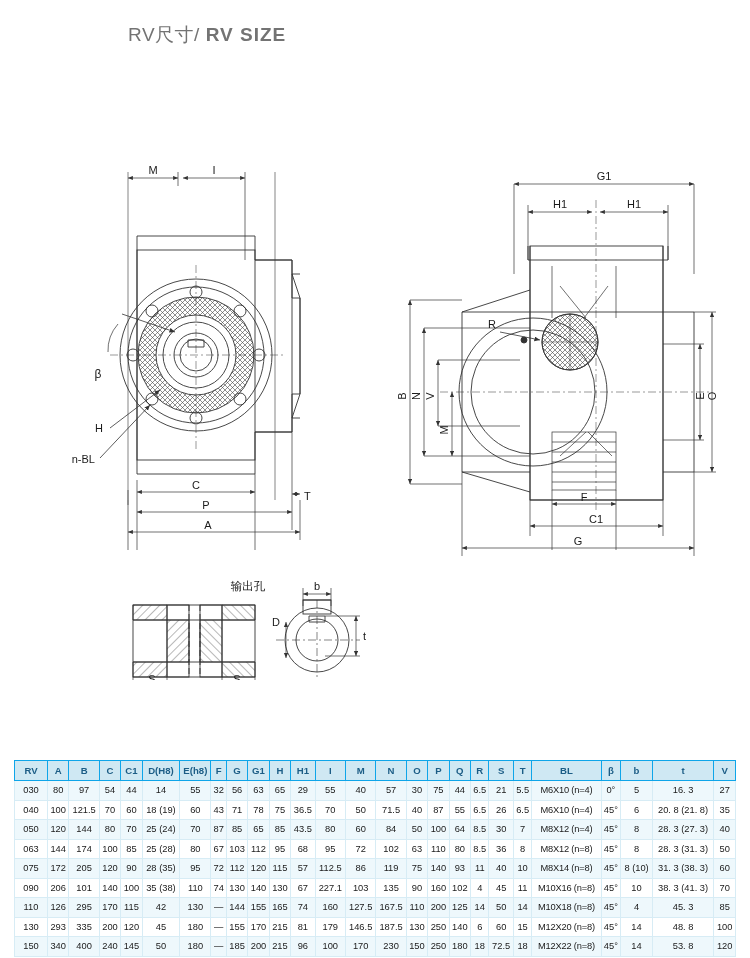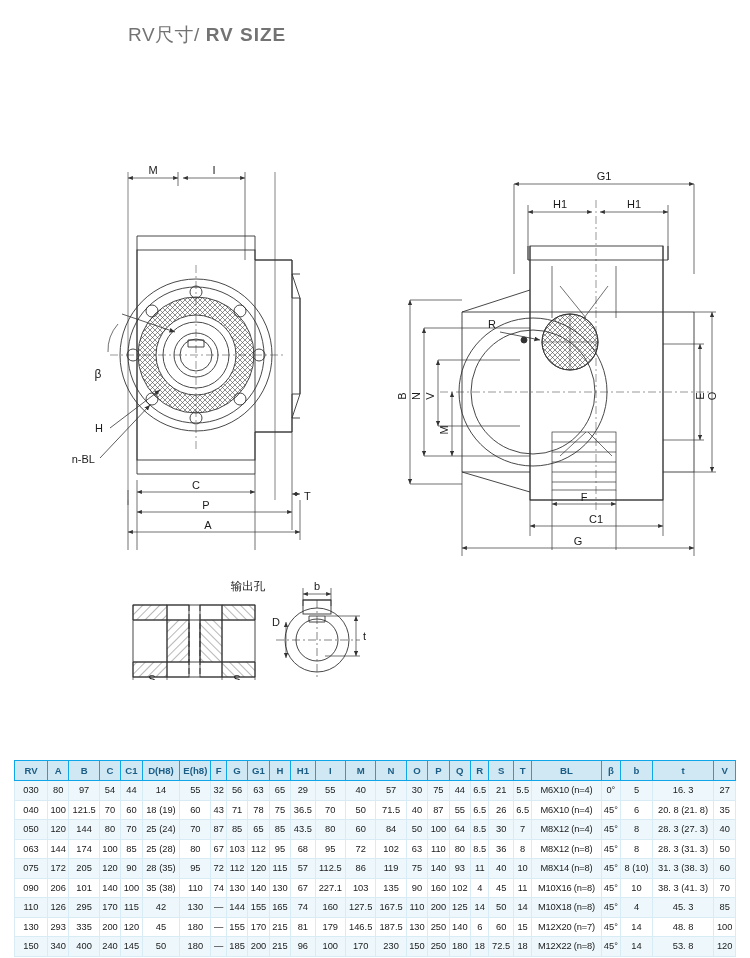--- a/index.html
+++ b/index.html
@@ -584,21 +584,21 @@
             <td>81</td>
             <td>179</td>
             <td>146.5</td>
             <td>187.5</td>
             <td>130</td>
             <td>250</td>
             <td>140</td>
             <td>6</td>
             <td>60</td>
             <td>15</td>
-            <td class="bl">M12X20 (n=7)</td>
+            <td class="bl">M12X20 (n=8)</td>
             <td>45°</td>
             <td>14</td>
             <td>48. 8</td>
             <td>100</td>
           </tr>
           <tr>
             <td>150</td>
             <td>340</td>
             <td>400</td>
             <td>240</td>

